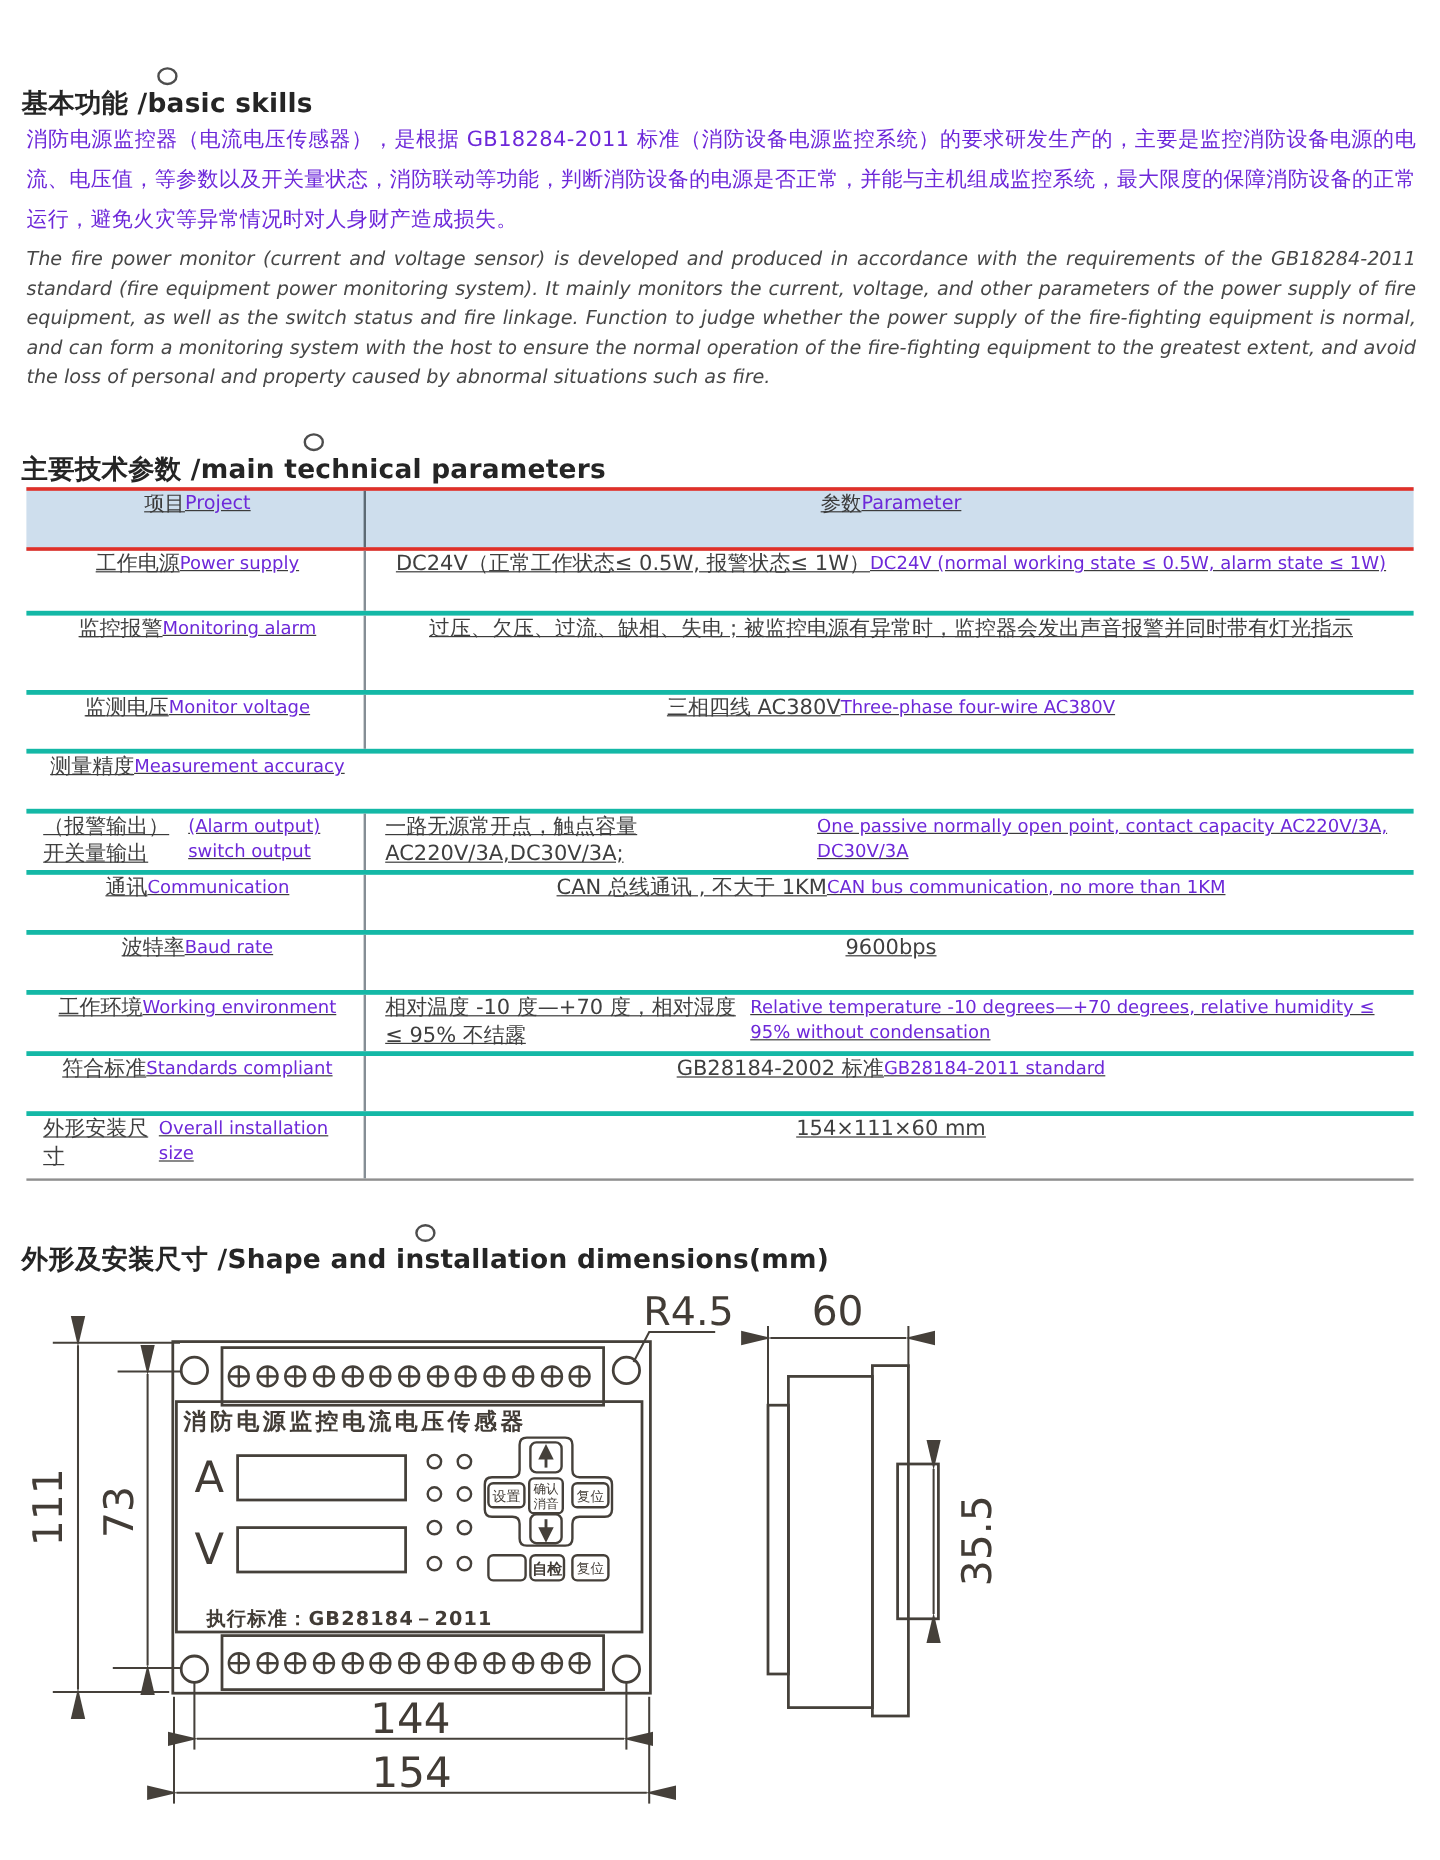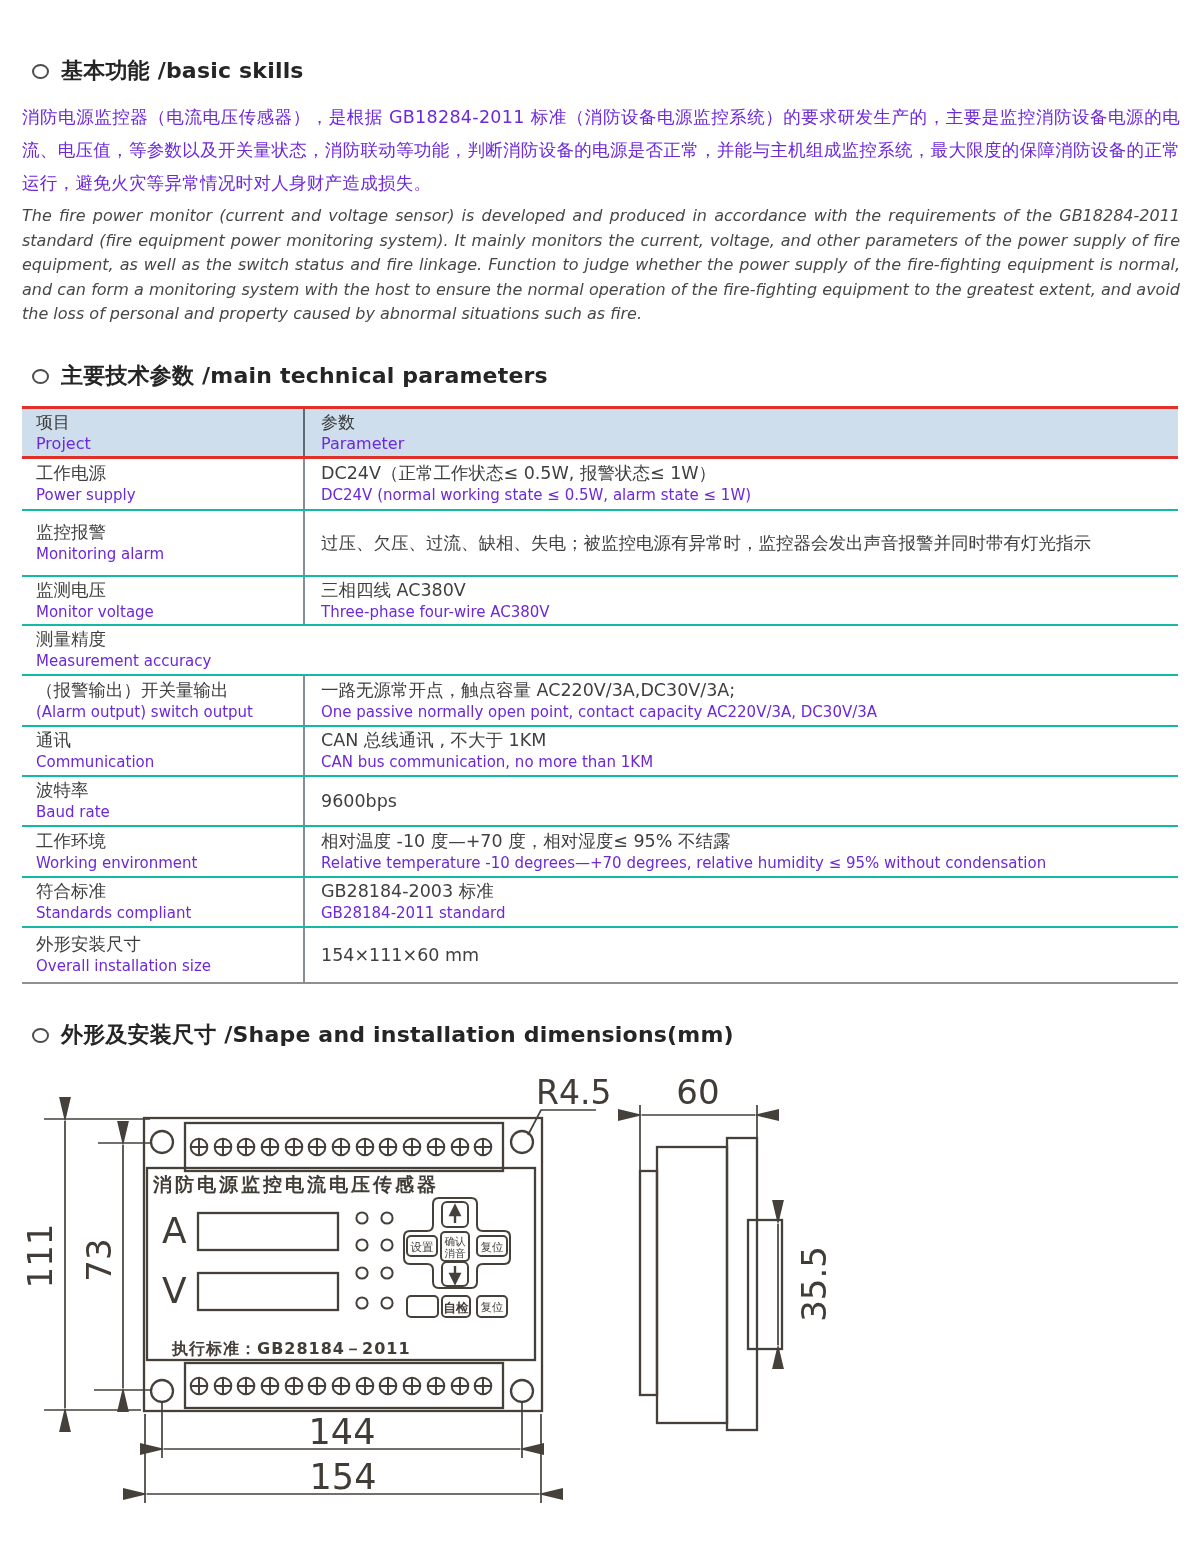--- a/index.html
+++ b/index.html
@@ -4,43 +4,43 @@
 <style>
   * { margin:0; padding:0; box-sizing:border-box; }
   html,body { background:#ffffff; }
   body {
     width:1200px; height:1550px; position:relative; overflow:hidden;
     font-family:"DejaVu Sans","Liberation Sans",sans-serif;
     color:#3c3c3c;
   }
   .abs { position:absolute; }
   
-  .sec-title { display:flex; align-items:center; gap:12px; left:32px; }
+  .sec-title { display:flex; align-items:center; left:18px;flex-direction:column; }
   .sec-title .bullet {
     width:17px; height:15px; border:2.4px solid #4d4d4d; border-radius:50%;
     display:inline-block; flex:0 0 auto; background:#fff;
   }
   .sec-title h2 { font-size:22px; font-weight:bold; color:#252525; letter-spacing:.2px; }
   
   .para-cn {
     left:22px; width:1158px; font-size:17.5px; line-height:33px; color:#6d28d9;
     text-align:justify; letter-spacing:.3px;
   }
   .para-en {
     left:22px; width:1158px; font-size:16px; line-height:24.5px; color:#474747;
     text-align:justify;
     font-style:italic;
   }
   
   .spec-table { left:22px; width:1156px; }
   .trow { display:flex; align-items:stretch; }
   .trow.thead { border-top:3px solid var(--red); border-bottom:3px solid var(--red); background:var(--hdrbg); }
-  .trow + .trow.databorder { border-top:2px solid #14b8a6; }
+  .trow + .trow.databorder { border-top:4px solid #14b8a6; }
   .spec-table { border-bottom:2px solid #8f8f8f; }
-  .tcell { display:flex; flex-direction:column; justify-content:center; }
+  .tcell { display:flex; flex-direction:row; justify-content:center;text-decoration:underline; }
   .tcell.c1 { width:281px; padding-left:14px; padding-right:10px; flex:0 0 auto; }
   .tcell.c2 { flex:1; padding-left:16px; padding-right:14px; border-left:2px solid #858e95; }
   .thead .tcell.c2 { border-left-color:#5d6a74; }
   .cell-cn { font-size:17.5px; line-height:23px; color:#3f3f3f; }
   .cell-en { font-size:15px; line-height:20.5px; color:#6d28d9; }
   .thead .cell-cn { font-size:17px; color:#3a3a3a; }
   .thead .cell-en { font-size:16px; }
   
   svg text { font-family:"DejaVu Sans","Liberation Sans",sans-serif; fill:#423c36; }
 </style>
@@ -146,21 +146,21 @@
         <div class="cell-cn">相对温度 -10 度—+70 度，相对湿度≤ 95% 不结露</div>
         <div class="cell-en">Relative temperature -10 degrees—+70 degrees, relative humidity ≤ 95% without condensation</div>
       </div>
   </div>
   <div class="trow databorder" style="height:50px;">
     <div class="tcell c1">
         <div class="cell-cn">符合标准</div>
         <div class="cell-en">Standards compliant</div>
       </div>
     <div class="tcell c2">
-        <div class="cell-cn">GB28184-2003 标准</div>
+        <div class="cell-cn">GB28184-2002 标准</div>
         <div class="cell-en">GB28184-2011 standard</div>
       </div>
   </div>
   <div class="trow databorder" style="height:56px;">
     <div class="tcell c1">
         <div class="cell-cn">外形安装尺寸</div>
         <div class="cell-en">Overall installation size</div>
       </div>
     <div class="tcell c2">
         <div class="cell-cn">154×111×60 mm</div>

